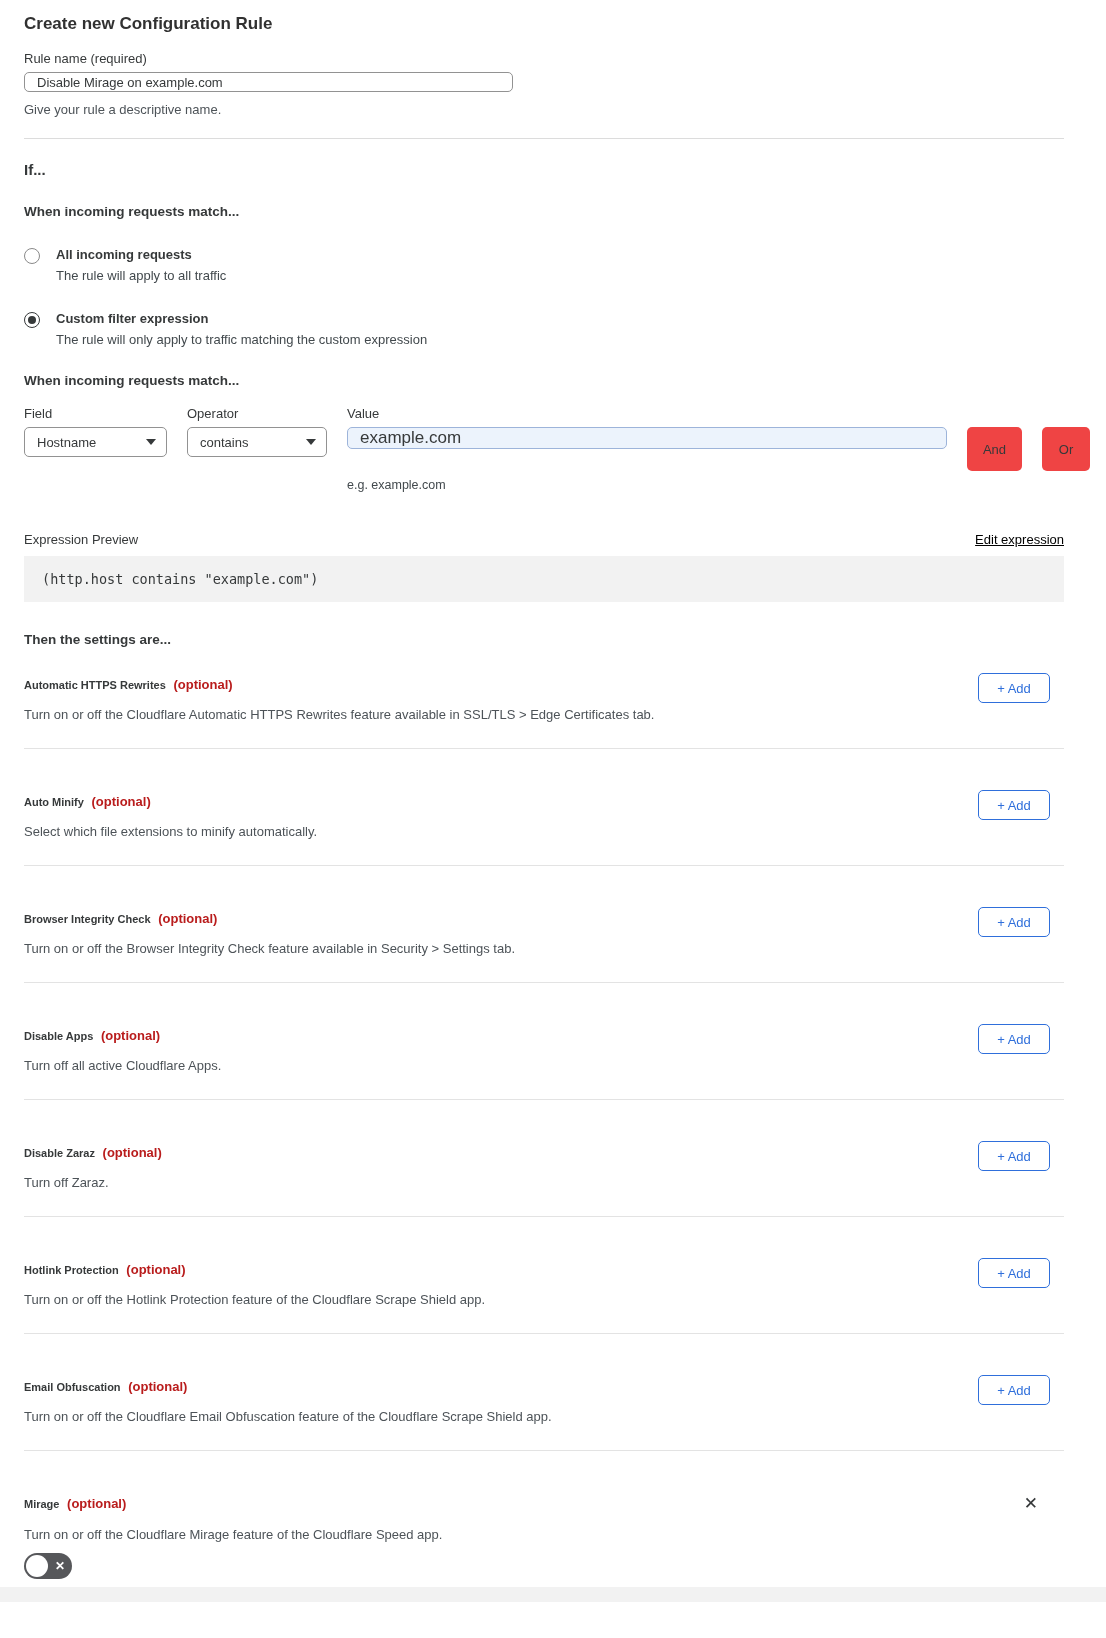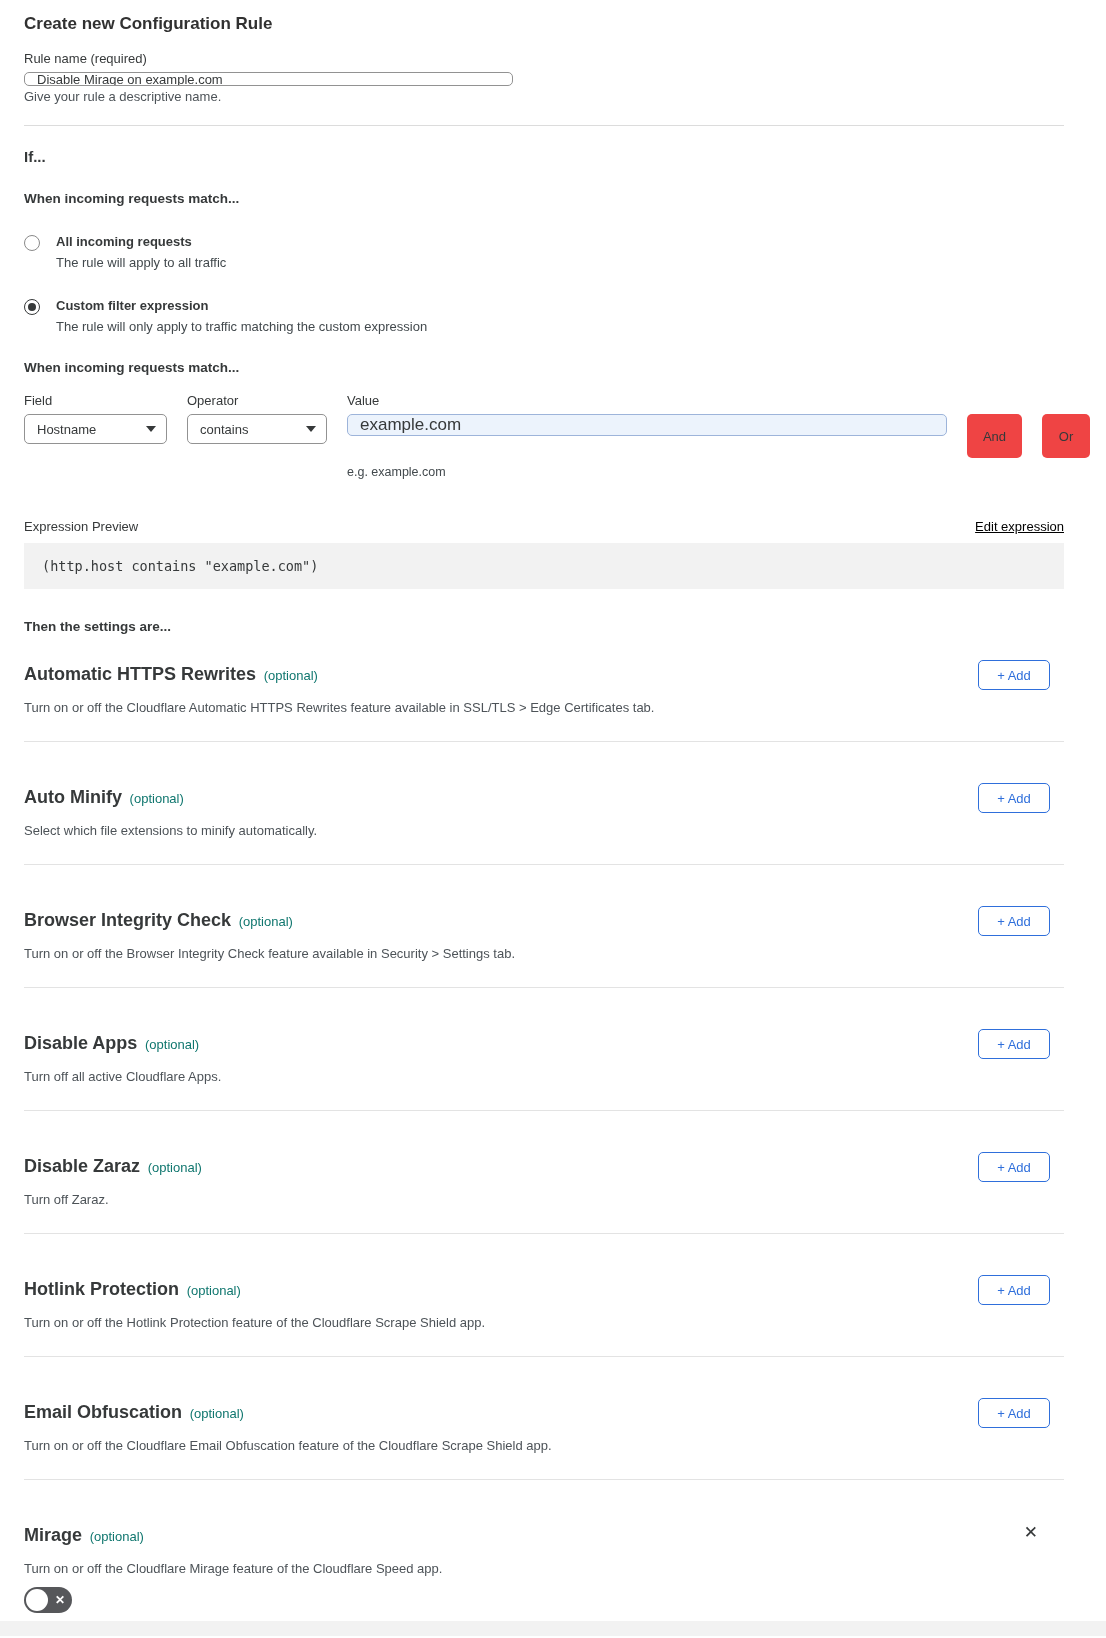--- a/index.html
+++ b/index.html
@@ -8,26 +8,26 @@
     width: 1106px; height: 1638px; overflow: hidden;
     background: #ffffff; color: #36393a;
     font-family: "Liberation Sans", sans-serif; font-size: 13px;
   }
   .container { padding: 0 42px 0 24px; }
 
   h1.page-title { font-size: 17px; font-weight: 700; color: #313131; margin: 14px 0 0; }
 
   .field-label { margin-top: 17px; font-size: 13px; color: #36393a; }
   .text-input {
-    margin-top: 6px; width: 489px; height: 14px;
+    margin-top: 6px; width: 489px; height: 20px;
     border: 1px solid #929292; border-radius: 5px;
     padding: 0 12px; font-size: 13px; color: #36393a;
     font-family: "Liberation Sans", sans-serif; background: #fff; display: block;
   }
-  .helper { margin-top: 3px; color: #4d5358; }
+  .helper { margin-top: 10px; color: #4d5358; }
 
   .divider { border: 0; border-top: 1px solid #dcdcdc; margin: 21px 0 0; }
 
   .if-heading { font-size: 15px; font-weight: 700; margin: 22px 0 0; }
   .sub-heading { font-size: 13.5px; font-weight: 700; margin: 26px 0 0; }
 
   .radio-list { margin-top: 22px; }
   .radio-row { display: flex; gap: 16px; margin-top: 28px; cursor: default; }
   .radio {
     width: 16px; height: 16px; border-radius: 50%;
@@ -81,22 +81,22 @@
     font-family: "DejaVu Sans Mono", monospace; font-size: 13.5px; color: #36393a;
   }
 
   .then-heading { font-size: 13.5px; font-weight: 700; margin-top: 30px; }
 
   .setting {
     display: flex; justify-content: space-between; align-items: flex-start;
     padding: 45px 0 26px; border-bottom: 1px solid #e3e3e3;
   }
   .setting:first-child { padding-top: 30px; }
-  .setting-name { font-size: 18px; font-weight: 700; }
-  .setting-optional { font-weight: 400; color: #0f766e; margin-left: 4px; font-size: 13px; }
+  .setting-name { font-size: 11px; font-weight: 700; }
+  .setting-optional { font-weight: 700; color: #b91c1c; margin-left: 4px; font-size: 13px; }
   .setting-desc { margin-top: 15px; color: #4d5358; }
   .add-btn {
     flex: 0 0 auto; width: 72px; height: 30px; margin-right: 14px; margin-top: -4px;
     background: #fff; color: #2f6fdb; border: 1px solid #2f6fdb; border-radius: 5px;
     font-size: 13px; font-family: "Liberation Sans", sans-serif; cursor: pointer;
   }
 
   .mirage-section { padding-top: 45px; }
   .mirage-header { display: flex; justify-content: space-between; align-items: flex-start; }
   .close-x {

